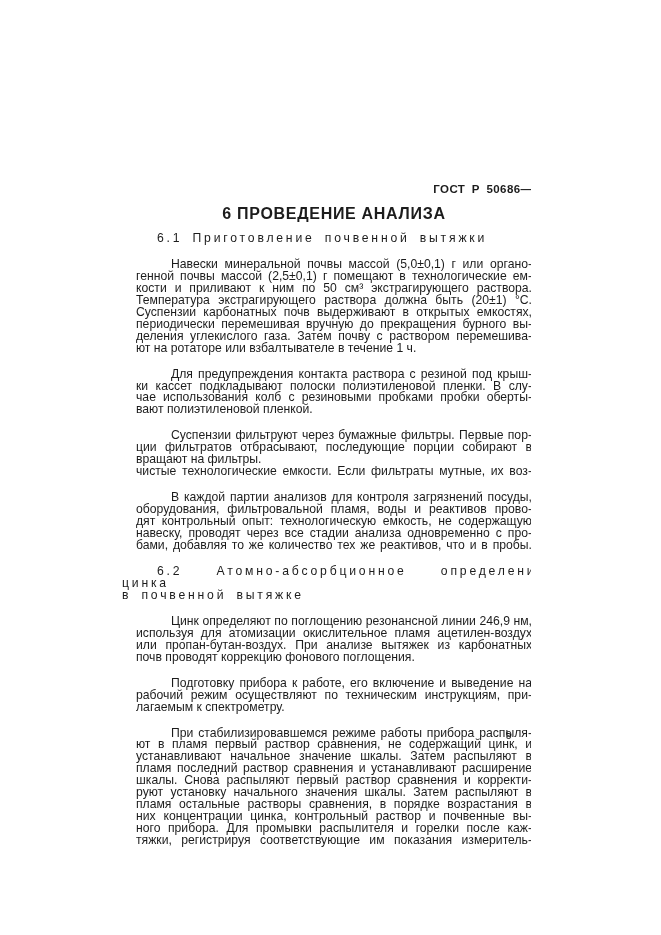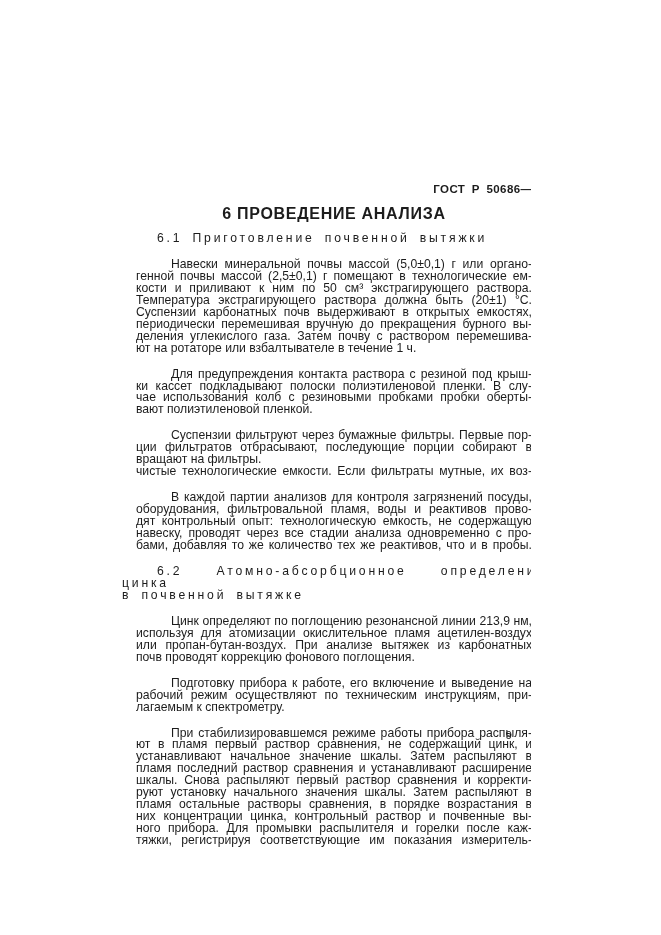--- a/index.html
+++ b/index.html
@@ -110,21 +110,21 @@
       <div class="line jline">навеску, проводят через все стадии анализа одновременно с про-</div>
       <div class="line jline">бами, добавляя то же количество тех же реактивов, что и в пробы.</div>
     </div>
 
     <div>
       <div class="line spaced indent jline">6.2 Атомно-абсорбционное определение цинка</div>
       <div class="line spaced lline">в почвенной вытяжке</div>
     </div>
 
     <div class="para">
-      <div class="line jline indent">Цинк определяют по поглощению резонансной линии 213,9 нм,</div>
+      <div class="line jline indent">Цинк определяют по поглощению резонансной линии 246,9 нм,</div>
       <div class="line jline">используя для атомизации окислительное пламя ацетилен-воздух</div>
       <div class="line jline">или пропан-бутан-воздух. При анализе вытяжек из карбонатных</div>
       <div class="line lline">почв проводят коррекцию фонового поглощения.</div>
     </div>
 
     <div class="para mt">
       <div class="line jline indent">Подготовку прибора к работе, его включение и выведение на</div>
       <div class="line jline">рабочий режим осуществляют по техническим инструкциям, при-</div>
       <div class="line lline">лагаемым к спектрометру.</div>
     </div>

